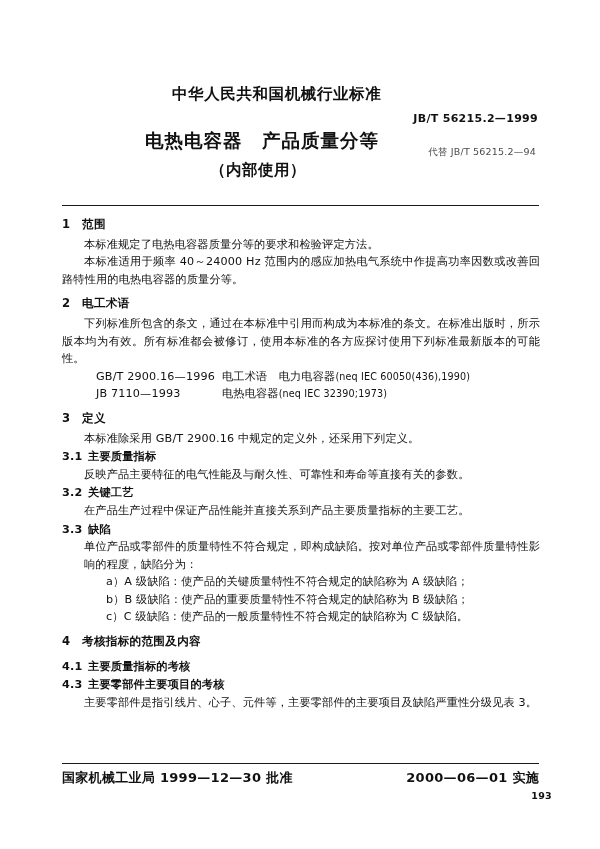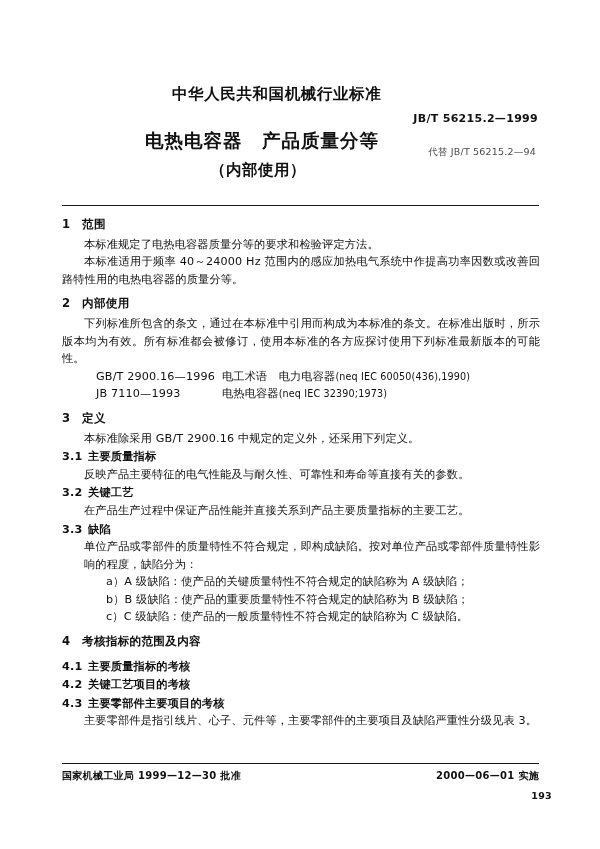--- a/index.html
+++ b/index.html
@@ -167,21 +167,21 @@
     border-top: 1.3px solid #1a1a1a;
   }
   .footer {
     position: absolute;
     left: 62px;
     top: 769px;
     width: 477px;
     display: flex;
     justify-content: space-between;
     align-items: flex-end;
-    font-size: 10px;
+    font-size: 13px;
     font-weight: bold;
     letter-spacing: 0.3px;
   }
   .page-num {
     position: absolute;
     right: 36px;
     top: 790px;
     font-size: 9.5px;
     font-weight: bold;
     letter-spacing: 0.3px;
@@ -206,21 +206,21 @@
 
   <div class="content">
 
     <div class="sec-head first">
       <span class="num">1</span><span>范围</span>
     </div>
     <p class="para">本标准规定了电热电容器质量分等的要求和检验评定方法。</p>
     <p class="para">本标准适用于频率 40～24000 Hz 范围内的感应加热电气系统中作提高功率因数或改善回路特性用的电热电容器的质量分等。</p>
 
     <div class="sec-head">
-      <span class="num">2</span><span>内部使用</span>
+      <span class="num">2</span><span>电工术语</span>
     </div>
     <p class="para">下列标准所包含的条文，通过在本标准中引用而构成为本标准的条文。在标准出版时，所示版本均为有效。所有标准都会被修订，使用本标准的各方应探讨使用下列标准最新版本的可能性。</p>
     <p class="ref-line">
       <span class="ref-code">GB/T 2900.16—1996</span><span>电工术语　电力电容器</span><span class="ref-small">(neq IEC 60050(436),1990)</span>
     </p>
     <p class="ref-line">
       <span class="ref-code">JB 7110—1993</span><span>电热电容器</span><span class="ref-small">(neq IEC 32390;1973)</span>
     </p>
 
     <div class="sec-head">
@@ -248,23 +248,20 @@
 
     <div class="sec-head">
       <span class="num">4</span><span>考核指标的范围及内容</span>
     </div>
     <div class="gap-sm"></div>
 
     <div class="subsec-head">
       <span class="num">4.1</span><span>主要质量指标的考核</span>
     </div>
 
-    <div class="subsec-head">
-      <span class="num">4.2</span><span>关键工艺项目的考核</span>
-    </div>
 
     <div class="subsec-head">
       <span class="num">4.3</span><span>主要零部件主要项目的考核</span>
     </div>
     <p class="sub-para">主要零部件是指引线片、心子、元件等，主要零部件的主要项目及缺陷严重性分级见表 3。</p>
 
   </div>
 
   <div class="rule-bottom"></div>
   <div class="footer">

